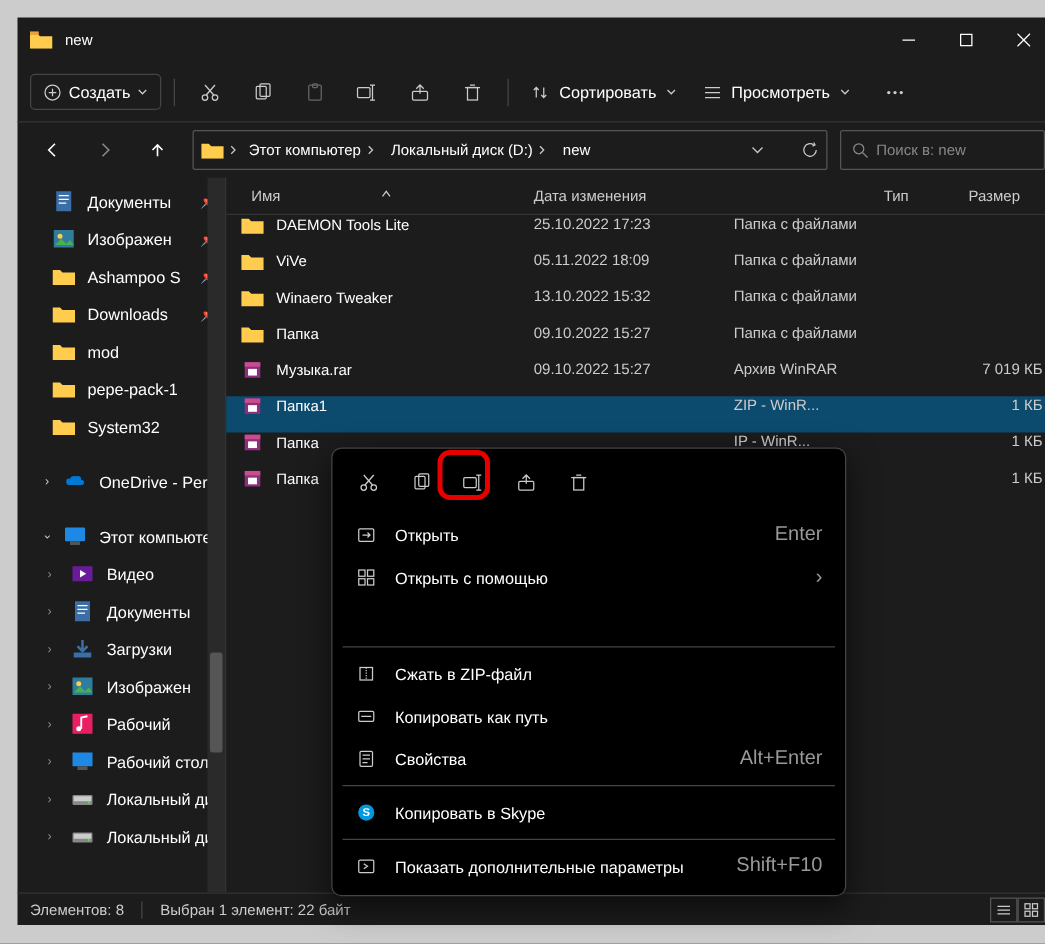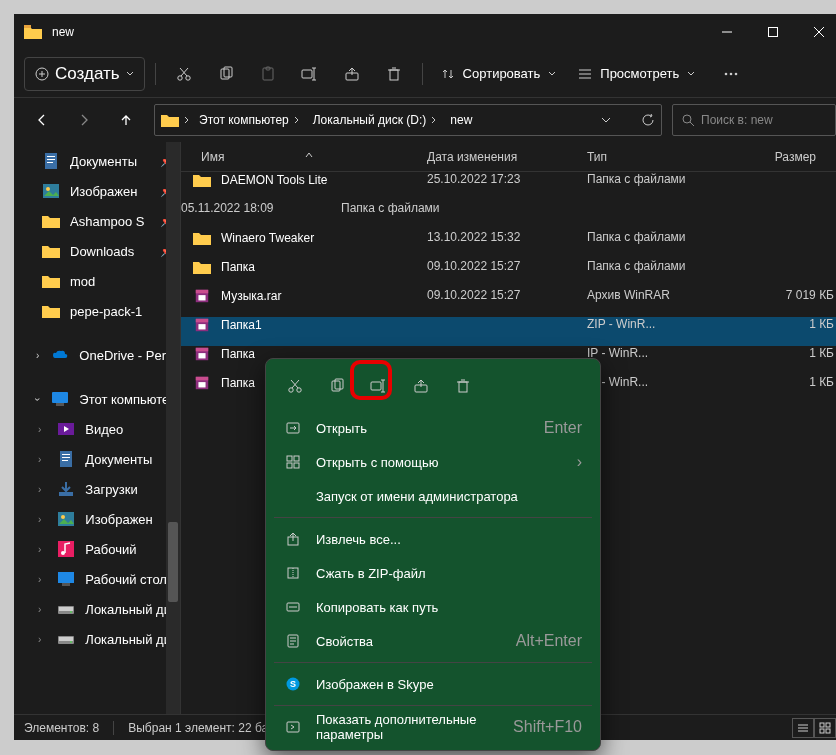--- a/index.html
+++ b/index.html
@@ -3,55 +3,55 @@
 <meta charset="utf-8">
 <style>
 * { margin: 0; padding: 0; box-sizing: border-box; font-family: 'Segoe UI', sans-serif; user-select: none; }
 body { background: #ccc; width: 836px; height: 755px; overflow: hidden; position: relative; }
 .window { position: absolute; left: 14px; top: 14px; width: 832px; height: 726px; background: #1c1c1c; display: flex; flex-direction: column; color: #fff; font-size: 12px; }
 .titlebar { height: 36px; display: flex; align-items: center; padding: 0 4px 0 10px; }
 .titlebar .folder-icon { width: 18px; height: 14px; margin-right: 10px; }
 .titlebar .title { flex: 1; font-size: 12px; color: #fff; }
 .win-btn { width: 46px; height: 32px; display: flex; align-items: center; justify-content: center; color: #fff; }
 .toolbar { height: 48px; display: flex; align-items: center; padding: 0 10px; gap: 6px; border-bottom: 1px solid #333; }
-.create-btn { display: flex; align-items: center; gap: 6px; padding: 6px 10px; border: 1px solid #444; border-radius: 4px; font-size: 17px; }
+.create-btn { display: flex; align-items: center; gap: 6px; padding: 6px 10px; border: 1px solid #444; border-radius: 4px; font-size: 13px; }
 .tbtn { width: 36px; height: 36px; display: flex; align-items: center; justify-content: center; color: #ccc; border-radius: 4px; }
 .tsep { width: 1px; height: 22px; background: #444; margin: 0 4px; }
 .tdrop { display: flex; align-items: center; gap: 8px; padding: 6px 8px; font-size: 13px; color: #fff; }
 .nav { height: 44px; display: flex; align-items: center; padding: 0 10px; gap: 6px; }
 .nav-btn { width: 36px; height: 36px; display: flex; align-items: center; justify-content: center; color: #ccc; }
 .addrbar { flex: 1; height: 32px; border: 1px solid #555; display: flex; align-items: center; padding: 0 6px; gap: 4px; margin: 0 4px; border-radius: 2px; }
 .crumb { display: flex; align-items: center; gap: 4px; padding: 2px 4px; font-size: 12px; color: #fff; }
 .searchbox { width: 164px; height: 32px; border: 1px solid #555; display: flex; align-items: center; padding: 0 8px; color: #888; font-size: 12px; gap: 6px; border-radius: 2px; }
 .body { flex: 1; display: flex; min-height: 0; }
 .sidebar { width: 166px; overflow: hidden; padding-top: 4px; position: relative; }
 .side-item { display: flex; align-items: center; height: 30px; padding-left: 28px; gap: 10px; font-size: 13px; color: #fff; white-space: nowrap; }
 .side-item .caret { position: absolute; left: 8px; color: #ccc; font-size: 10px; }
 .side-icon { width: 18px; height: 18px; flex-shrink: 0; }
 .pin { color: #888; font-size: 11px; margin-left: auto; margin-right: 6px; }
 .scrollbar-v { position: absolute; right: 0; top: 0; bottom: 0; width: 14px; background: #2a2a2a; }
 .scroll-thumb { position: absolute; left: 2px; right: 2px; top: 380px; height: 80px; background: #555; border-radius: 2px; }
 .filepane { flex: 1; display: flex; flex-direction: column; border-left: 1px solid #333; }
 .headers { height: 30px; display: flex; align-items: center; border-bottom: 1px solid #333; font-size: 12px; color: #ccc; }
 .col-name { width: 246px; padding-left: 20px; display: flex; align-items: flex-start; gap: 80px; }
 .col-date { width: 160px; }
-.col-type { width: 140px; }
+.col-type { width: 140px; text-align: right; }
 .col-size { flex: 1; text-align: right; padding-right: 30px; }
 .row { height: 29px; display: flex; align-items: flex-start; font-size: 12px; color: #fff; }
 .row.selected { background: #0c4a6e; }
 .row .cell-name { width: 246px; padding-left: 12px; display: flex; align-items: center; gap: 10px; }
 .row .cell-date { width: 160px; color: #ccc; }
 .row .cell-type { width: 140px; color: #ccc; white-space: nowrap; overflow: hidden; text-overflow: ellipsis; }
 .row .cell-size { flex: 1; text-align: right; padding-right: 12px; color: #ccc; }
 .file-icon { width: 18px; height: 16px; flex-shrink: 0; }
 .statusbar { height: 26px; border-top: 1px solid #333; display: flex; align-items: center; padding: 0 10px; font-size: 12px; color: #ccc; gap: 14px; }
 .status-sep { width: 1px; height: 14px; background: #444; }
 .view-toggle { margin-left: auto; display: flex; gap: 0; }
 .vbtn { width: 22px; height: 20px; border: 1px solid #555; display: flex; align-items: center; justify-content: center; }
-.ctx { position: absolute; left: 265px; top: 358px; width: 336px; background: #14532d; border: 1px solid #444; border-radius: 8px; box-shadow: 0 8px 24px rgba(0,0,0,0.6); padding: 6px; color: #fff; }
+.ctx { position: absolute; left: 265px; top: 358px; width: 412px; background: #000000; border: 1px solid #444; border-radius: 8px; box-shadow: 0 8px 24px rgba(0,0,0,0.6); padding: 6px; color: #fff; }
 .ctx-toolbar { display: flex; gap: 4px; padding: 4px 4px 8px 4px; }
 .ctx-tbtn { width: 38px; height: 34px; display: flex; align-items: center; justify-content: center; color: #ccc; border-radius: 4px; position: relative; }
 .ctx-item { height: 34px; display: flex; align-items: center; padding: 0 12px; gap: 14px; font-size: 13px; border-radius: 4px; }
 .ctx-icon { width: 18px; height: 18px; display: flex; align-items: center; justify-content: center; color: #ccc; flex-shrink: 0; }
 .ctx-label { flex: 1; }
 .ctx-accel { color: #999; font-size: 16px; }
 .ctx-sep { height: 1px; background: #444; margin: 4px 2px; }
 .highlight { position: absolute; border: 4px solid #e80000; border-radius: 10px; pointer-events: none; }
 svg { display: block; }
 </style>
@@ -267,20 +267,26 @@
             <path d="M0 2 L6 2 L8 4 L18 4 L18 14 L0 14 Z" fill="#ffcc4d"></path>
           </svg>
           <span>mod</span>
         </div>
         <div class="side-item">
           <svg class="side-icon" viewBox="0 0 18 14">
             <path d="M0 2 L6 2 L8 4 L18 4 L18 14 L0 14 Z" fill="#ffcc4d"></path>
           </svg>
           <span>pepe-pack-1</span>
         </div>
+        <div class="side-item">
+          <svg class="side-icon" viewBox="0 0 18 14">
+            <path d="M0 2 L6 2 L8 4 L18 4 L18 14 L0 14 Z" fill="#ffcc4d"></path>
+          </svg>
+          <span>System32</span>
+        </div>
         <div style="height: 14px;"></div>
         <div class="side-item" style="padding-left: 22px;">
           <span class="caret" style="position:static;margin-right:2px">›</span>
           <svg class="side-icon" viewBox="0 0 18 14">
             <path d="M4 10 Q2 10 2 7 Q2 4 5 5 Q6 2 10 3 Q14 2 14 6 Q17 6 16 9 Q16 10 14 10 Z" fill="#0078d4"></path>
           </svg>
           <span>OneDrive - Perso</span>
         </div>
         <div style="height: 14px;"></div>
         <div class="side-item" style="padding-left: 22px;">
@@ -381,20 +387,26 @@
               <svg class="file-icon" viewBox="0 0 18 14">
                 <path d="M0 2 L6 2 L8 4 L18 4 L18 14 L0 14 Z" fill="#ffcc4d"></path>
               </svg>
               <span>DAEMON Tools Lite</span>
             </div>
             <div class="cell-date">25.10.2022 17:23</div>
             <div class="cell-type">Папка с файлами</div>
             <div class="cell-size"></div>
           </div>
           <div class="row">
+            <div class="cell-name">
+              <svg class="file-icon" viewBox="0 0 18 14">
+                <path d="M0 2 L6 2 L8 4 L18 4 L18 14 L0 14 Z" fill="#ffcc4d"></path>
+              </svg>
+              <span>ViVe</span>
+            </div>
             <div class="cell-date">05.11.2022 18:09</div>
             <div class="cell-type">Папка с файлами</div>
             <div class="cell-size"></div>
           </div>
           <div class="row">
             <div class="cell-name">
               <svg class="file-icon" viewBox="0 0 18 14">
                 <path d="M0 2 L6 2 L8 4 L18 4 L18 14 L0 14 Z" fill="#ffcc4d"></path>
               </svg>
               <span>Winaero Tweaker</span>
@@ -549,32 +561,22 @@
           <rect x="9" y="2" width="5" height="5" fill="none" stroke="#ccc"></rect>
           <rect x="2" y="9" width="5" height="5" fill="none" stroke="#ccc"></rect>
           <rect x="9" y="9" width="5" height="5" fill="none" stroke="#ccc"></rect>
         </svg>
       </div>
       <div class="ctx-label">Открыть с помощью</div>
       <div class="ctx-accel">›</div>
     </div>
   <div class="ctx-item">
       <div class="ctx-icon"></div>
-      <div class="ctx-label">Запуск от имени администратора</div>
     </div>
   <div class="ctx-sep"></div>
-  <div class="ctx-item">
-      <div class="ctx-icon">
-        <svg width="16" height="16" viewBox="0 0 16 16">
-          <rect x="3" y="6" width="10" height="8" fill="none" stroke="#ccc"></rect>
-          <path d="M8 10 L8 2 M5 5 L8 2 L11 5" fill="none" stroke="#ccc"></path>
-        </svg>
-      </div>
-      <div class="ctx-label">Извлечь все...</div>
-    </div>
   <div class="ctx-item">
       <div class="ctx-icon">
         <svg width="16" height="16" viewBox="0 0 16 16">
           <rect x="3" y="3" width="10" height="10" fill="none" stroke="#ccc"></rect>
           <line x1="8" y1="3" x2="8" y2="13" stroke="#ccc" stroke-dasharray="1 1"></line>
         </svg>
       </div>
       <div class="ctx-label">Сжать в ZIP-файл</div>
     </div>
   <div class="ctx-item">
@@ -599,21 +601,21 @@
       <div class="ctx-accel">Alt+Enter</div>
     </div>
   <div class="ctx-sep"></div>
   <div class="ctx-item">
       <div class="ctx-icon">
         <svg width="16" height="16" viewBox="0 0 16 16">
           <circle cx="8" cy="8" r="6.5" fill="#0099e0"></circle>
           <text x="8" y="11" text-anchor="middle" font-size="9" font-weight="bold" fill="#fff">S</text>
         </svg>
       </div>
-      <div class="ctx-label">Изображен в Skype</div>
+      <div class="ctx-label">Копировать в Skype</div>
     </div>
   <div class="ctx-sep"></div>
   <div class="ctx-item">
       <div class="ctx-icon">
         <svg width="16" height="16" viewBox="0 0 16 16">
           <rect x="2" y="3" width="12" height="10" rx="1" fill="none" stroke="#ccc"></rect>
           <path d="M6 6 L9 8 L6 10" fill="none" stroke="#ccc"></path>
         </svg>
       </div>
       <div class="ctx-label">Показать дополнительные параметры</div>

